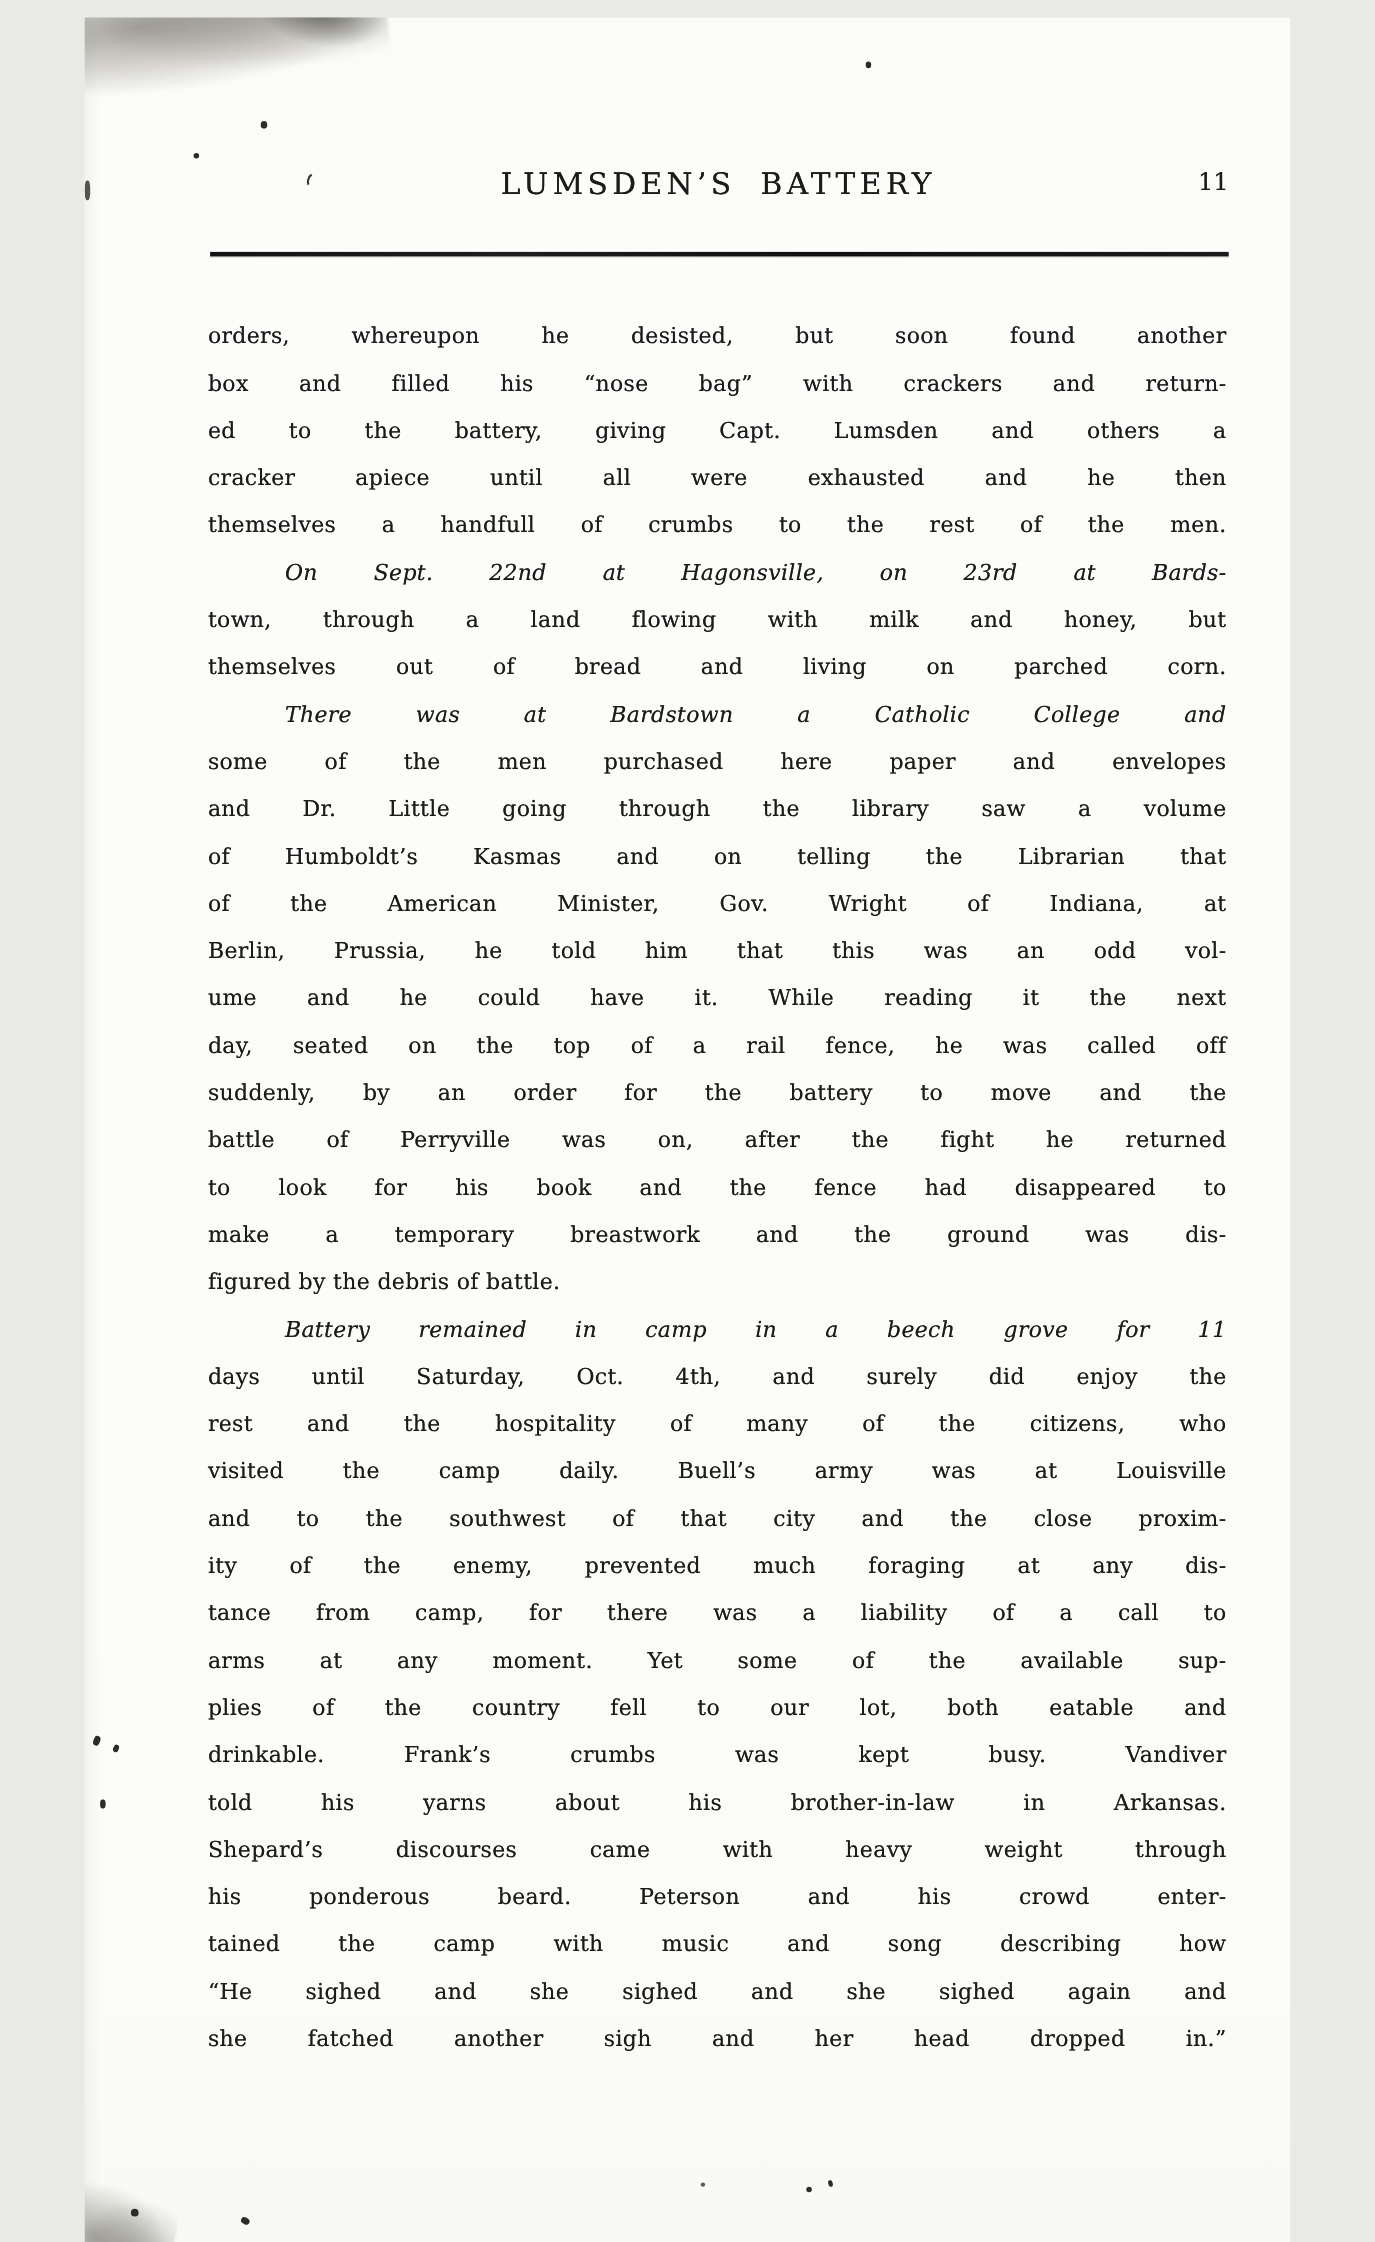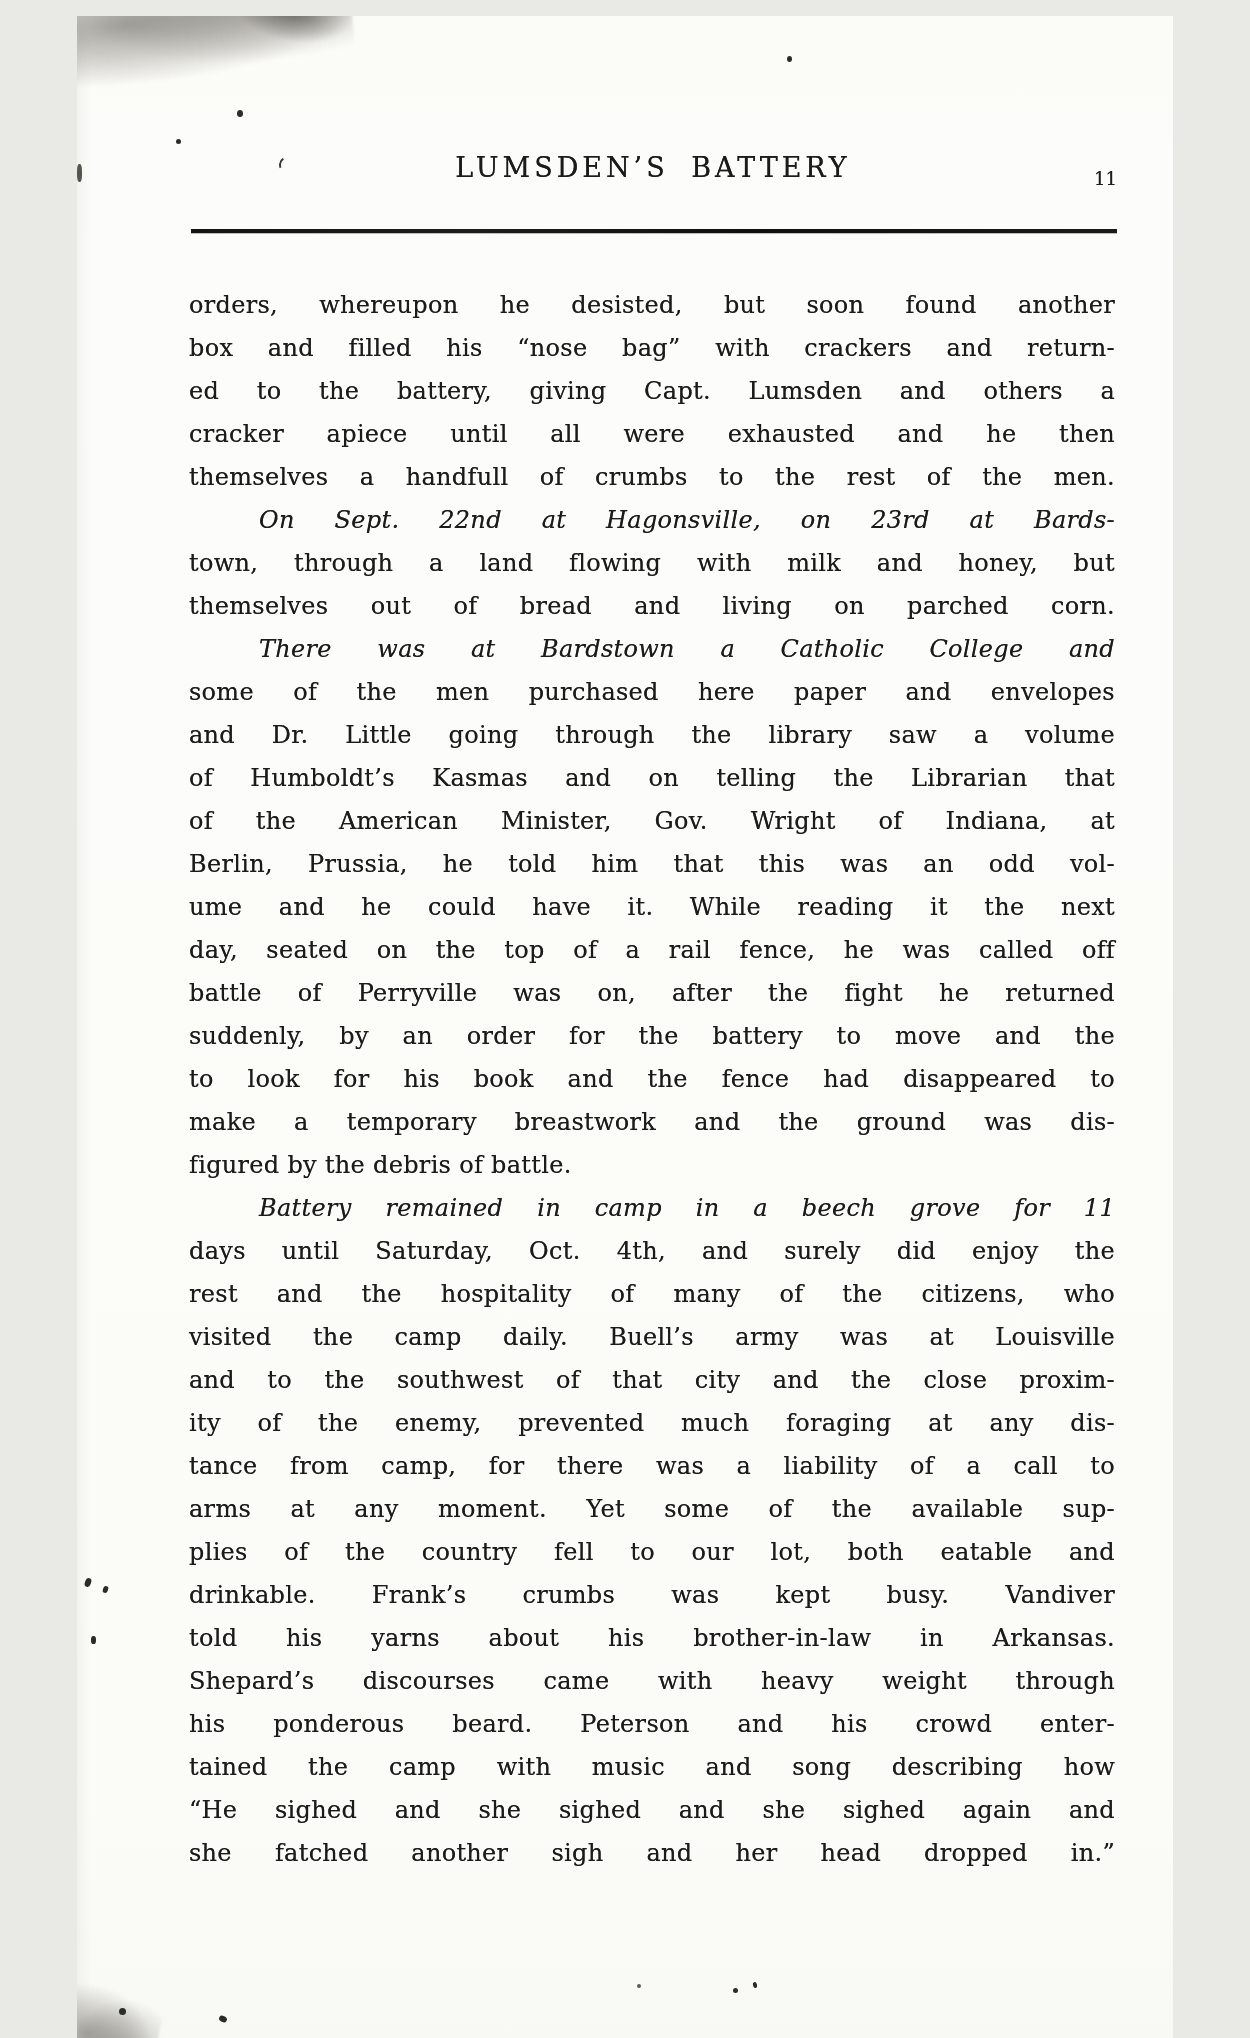--- a/index.html
+++ b/index.html
@@ -17,31 +17,31 @@
   .header{
     position:absolute;left:112px;top:136px;width:928px;height:42px;
   }
   .header .title{
     position:absolute;left:0;right:0;text-align:center;
     font-size:27px;letter-spacing:4px;word-spacing:10px;
     text-shadow:0 0 0.6px rgba(0,0,0,0.75);
     white-space:nowrap;
   }
   .header .pagenum{
-    position:absolute;right:0;top:16px;font-size:18px;
+    position:absolute;right:0;top:2px;font-size:22px;
     text-shadow:0 0 0.5px rgba(0,0,0,0.7);
   }
   .rule{
     position:absolute;left:114px;top:213px;width:926px;height:4px;
     background:linear-gradient(90deg,#141414 0%,#1d1d1d 30%,#101010 60%,#1a1a1a 100%);
     box-shadow:0 1px 0 rgba(0,0,0,0.25);
   }
   .text-block{
     position:absolute;left:112px;top:268px;width:926px;
-    font-size:24px;
+    font-size:20px;
     letter-spacing:0.3px;
     text-shadow:0 0 0.6px rgba(0,0,0,0.65);
   }
   .paragraph{margin:0;padding:0;}
   .line{
     height:43px;line-height:43px;
     white-space:nowrap;
     text-align:left;
   }
   .line.jl{
@@ -140,22 +140,22 @@
       </div>
       <div class="paragraph">
         <div class="line jl indent">There was at Bardstown a Catholic College and</div>
         <div class="line jl">some of the men purchased here paper and envelopes</div>
         <div class="line jl">and Dr. Little going through the library saw a volume</div>
         <div class="line jl">of Humboldt’s Kasmas and on telling the Librarian that</div>
         <div class="line jl">of the American Minister, Gov. Wright of Indiana, at</div>
         <div class="line jl">Berlin, Prussia, he told him that this was an odd vol-</div>
         <div class="line jl">ume and he could have it.  While reading it the next</div>
         <div class="line jl">day, seated on the top of a rail fence, he was called off</div>
+        <div class="line jl">suddenly, by an order for the battery to move and the</div>
         <div class="line jl">battle of Perryville was on, after the fight he returned</div>
-        <div class="line jl">suddenly, by an order for the battery to move and the</div>
         <div class="line jl">to look for his book and the fence had disappeared to</div>
         <div class="line jl">make a temporary breastwork and the ground was dis-</div>
         <div class="line">figured by the debris of battle.</div>
       </div>
       <div class="paragraph">
         <div class="line jl indent">Battery remained in camp in a beech grove for 11</div>
         <div class="line jl">days until Saturday, Oct. 4th, and surely did enjoy the</div>
         <div class="line jl">rest and the hospitality of many of the citizens, who</div>
         <div class="line jl">visited the camp daily.  Buell’s army was at Louisville</div>
         <div class="line jl">and to the southwest of that city and the close proxim-</div>

